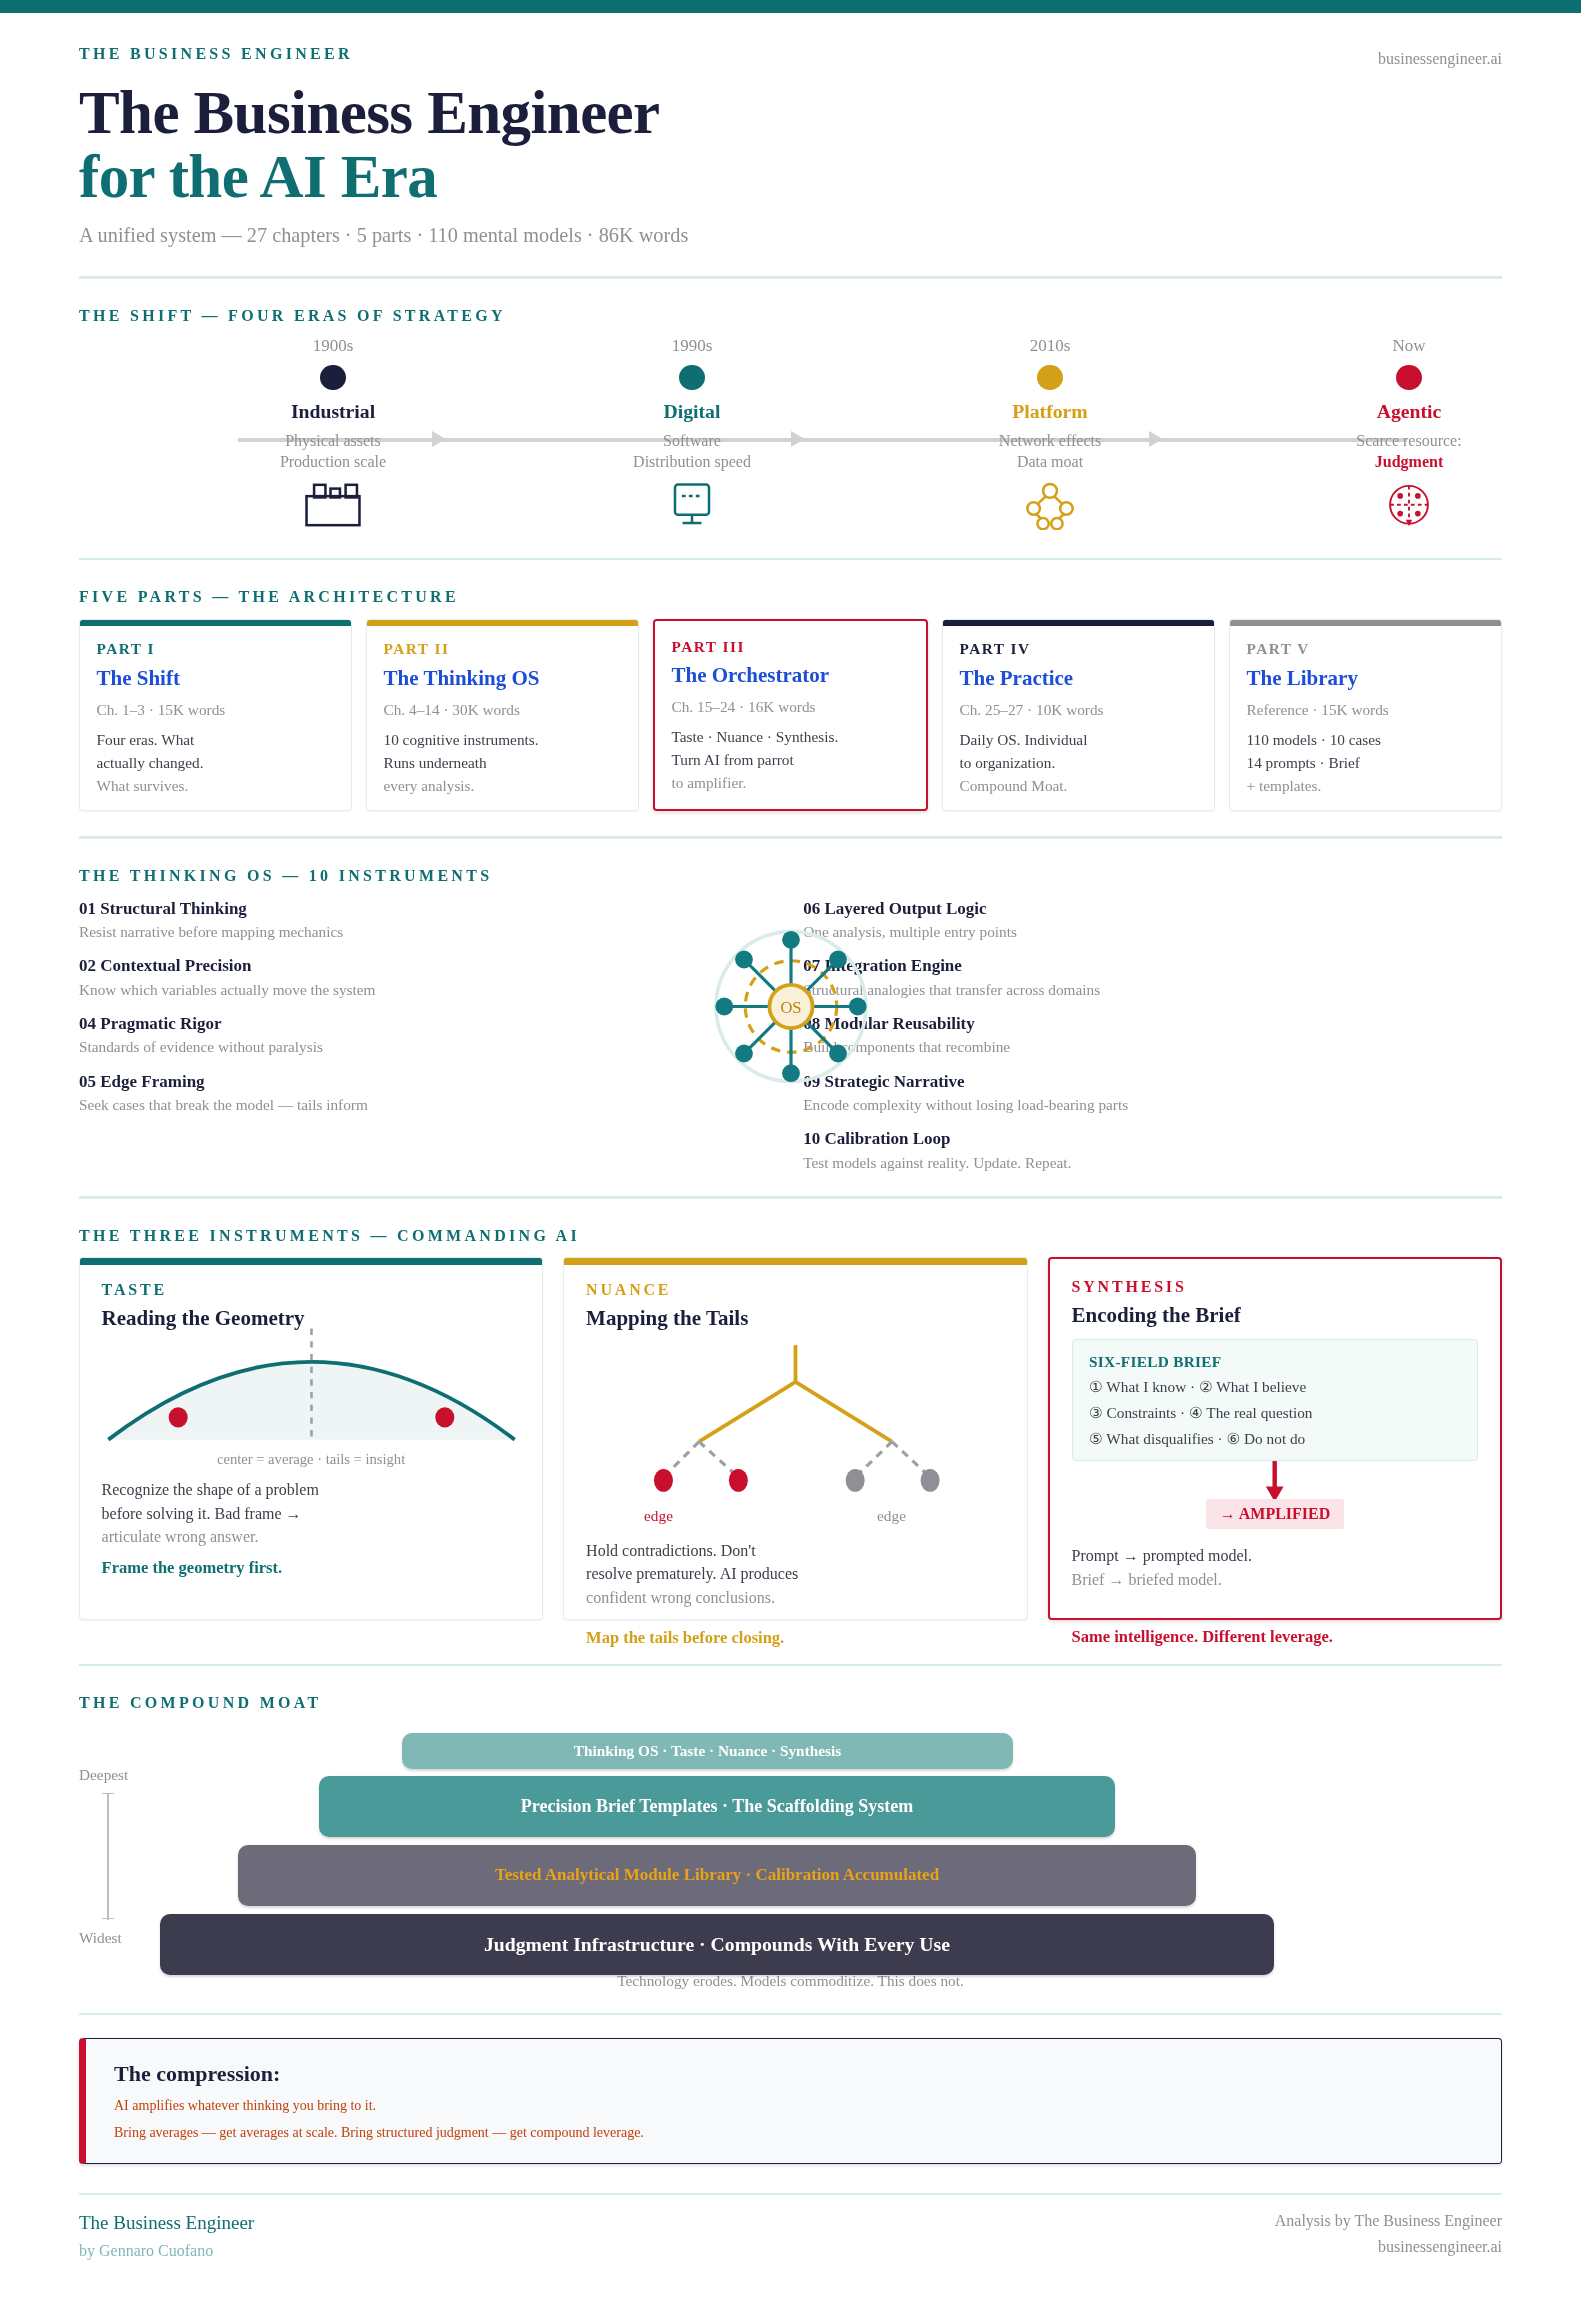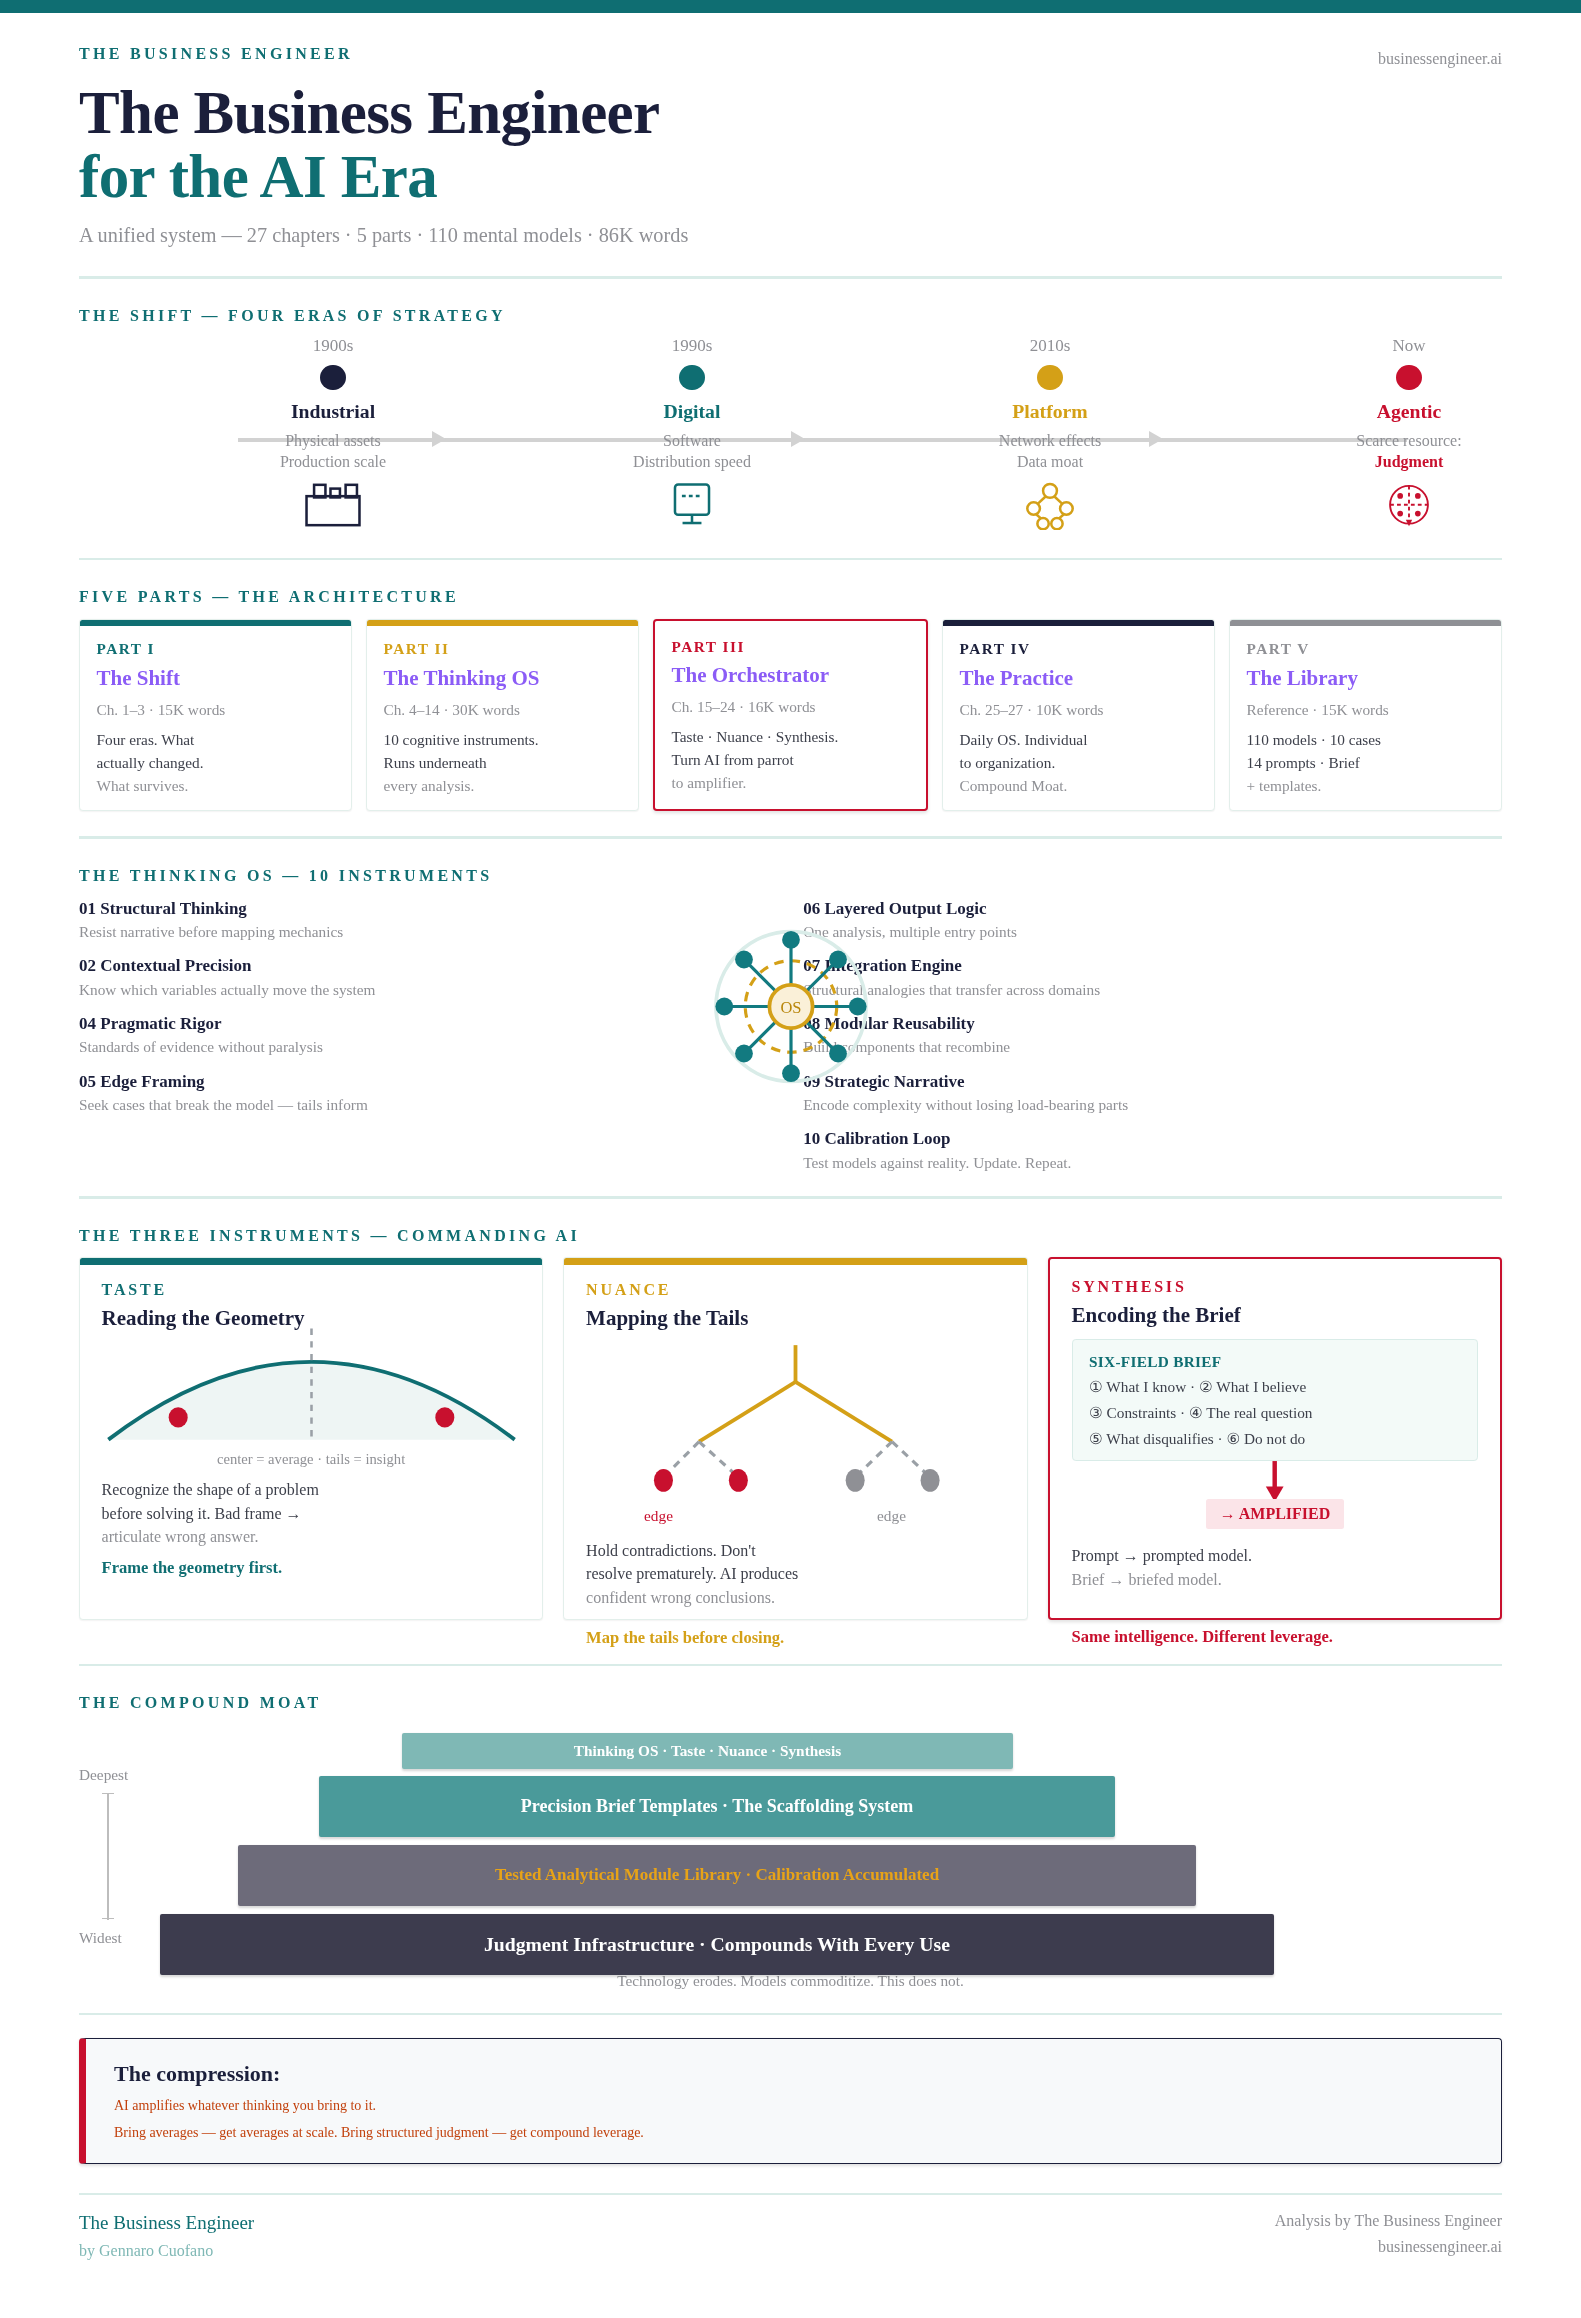--- a/index.html
+++ b/index.html
@@ -70,21 +70,21 @@
   .parts { display: flex; gap: 14px; margin-top: 12.7px; }
   .part-card {
     flex: 1; background: #ffffff; border: 1.3px solid #e3efeb;
     border-radius: 3.8px; padding: 0 0 12.7px 0; position: relative;
     min-height: 173px;
     box-shadow: 0 0.6px 1.3px rgba(0,0,0,0.05);
   }
   .part-card .topline { height: 6.4px; border-radius: 2.5px 2.5px 0 0; }
   .part-card .inner { padding: 14px 16.5px 0 16.5px; }
   .part-no { font-size: 15.3px; font-weight: 700; letter-spacing: 1.5px; }
-  .part-title { font-size: 21px; font-weight: 700; margin-top: 7.6px; color:#8b5cf6;}
+  .part-title { font-size: 21px; font-weight: 700; margin-top: 7.6px; color:#1d4ed8;}
   .part-meta { font-size: 15.3px; color: #8f9095; margin-top: 10.2px; }
   .part-body { font-size: 15.3px; color: #3c3f4a; margin-top: 10px; line-height: 1.48; }
   .part-card.featured {
     border: 2.5px solid #c8102e;
     box-shadow: 0 1.3px 3.8px rgba(0,0,0,0.12);
   }
 
   
   .os-wrap { display: flex; margin-top: 14px; position: relative; }
   .os-col { width: 734px; }
@@ -122,21 +122,21 @@
   .brief-head { font-size: 15.3px; font-weight: 700; color: #0f6e72; letter-spacing: 0.3px; }
   .brief-line { font-size: 15.3px; color: #3c3f4a; margin-top: 7.6px; }
   .amp-chip {
     display: inline-block; background: #fbe4e8; color: #c8102e;
     font-weight: 700; font-size: 16px; padding: 5.7px 14px; border-radius: 2.5px;
   }
 
   
   .moat { position: relative; margin-top: 15.3px; height: 235px; }
   .moat-bar {
-    position: absolute; border-radius: 2px;
+    position: absolute; border-radius: 10px;
     display: flex; align-items: center; justify-content: center;
     font-weight: 700; box-shadow: 0 1.3px 2.5px rgba(0,0,0,0.16);
   }
   .moat-scale { position: absolute; left: 0; top: 38px; width: 95px; }
   .moat-scale .lbl { font-size: 15.3px; color: #8f9095; }
   .moat-line { position: absolute; left: 28px; top: 27px; width: 1.9px; height: 127px; background: #bdbdbd; }
   .moat-tick { position: absolute; left: 23px; width: 12px; height: 1.9px; background: #bdbdbd; }
   .moat-note { text-align: center; font-size: 15.3px; color: #8f9095; margin-top: 9px; }
 
   

